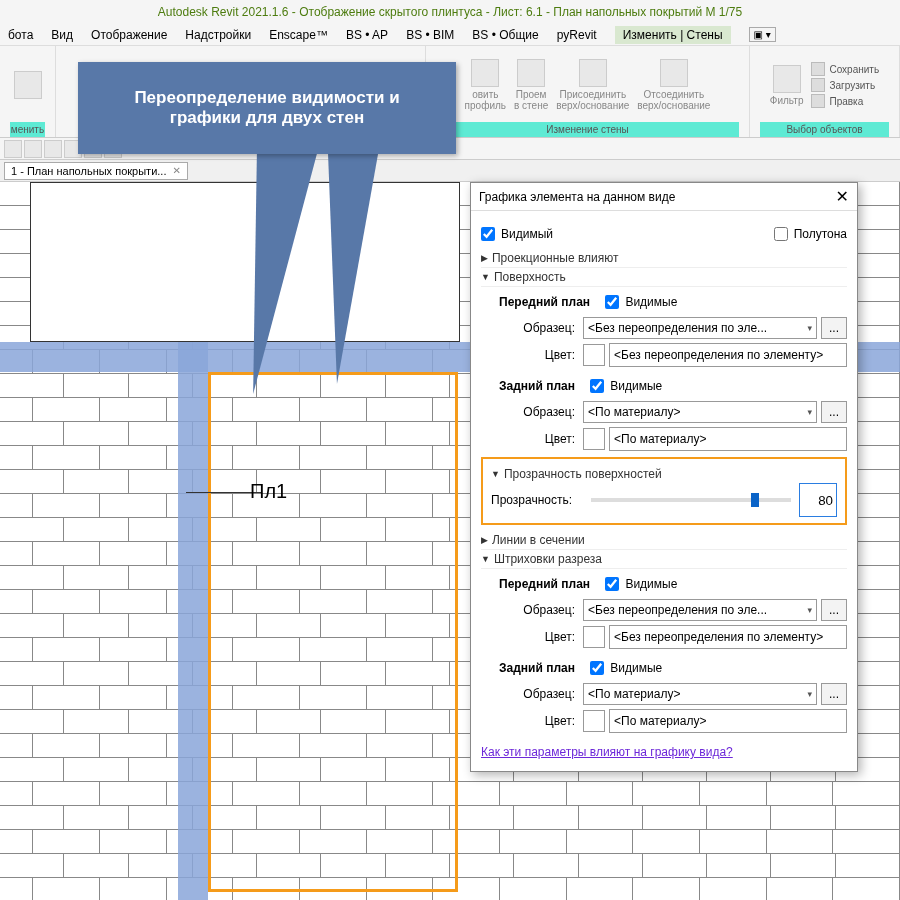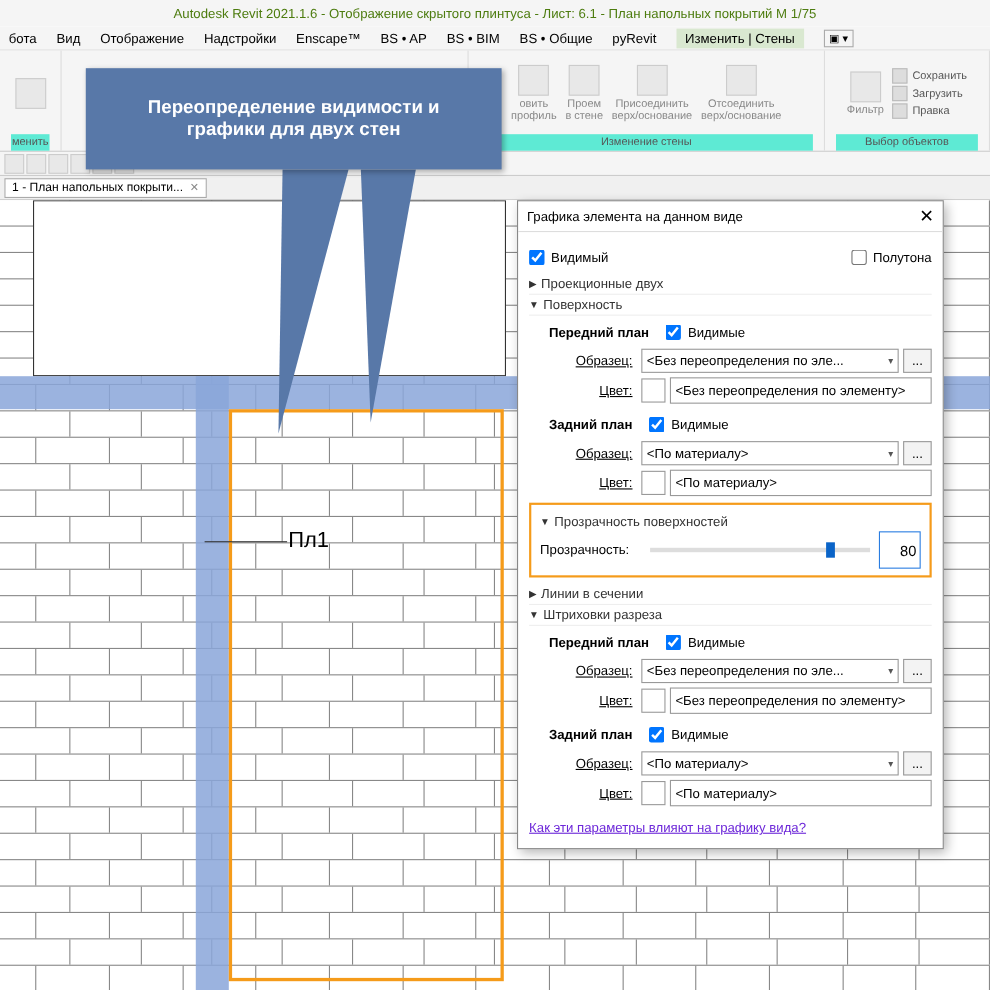--- a/index.html
+++ b/index.html
@@ -34,39 +34,39 @@
 .brick-row { height: 24px; border-bottom: 1px solid #888; display: flex; }
 .brick-row div { border-right: 1px solid #888; }
 .brick-row.offset div:first-child { width: 40px; }
 .brick-row div { width: 80px; }
 
 .wall-h { position: absolute; left: 0; top: 160px; width: 900px; height: 30px; background: #8aa6d9; opacity: 0.85; }
 .wall-v { position: absolute; left: 178px; top: 160px; width: 30px; height: 560px; background: #8aa6d9; opacity: 0.85; }
 .orange-box { position: absolute; left: 208px; top: 190px; width: 250px; height: 520px; border: 3px solid #f59b1a; }
 .top-white { position: absolute; left: 30px; top: 0; width: 430px; height: 160px; background: #fff; border: 1px solid #333; }
 
-.room-label { position: absolute; left: 262px; top: 298px; font-size: 20px; color: #000; }
+.room-label { position: absolute; left: 250px; top: 298px; font-size: 20px; color: #000; }
 .room-line { position: absolute; left: 186px; top: 310px; width: 75px; height: 1px; background: #333; }
 
 .callout { position: absolute; left: 78px; top: 62px; width: 378px; height: 92px; background: #5878a8; color: #fff; display: flex; align-items: center; justify-content: center; text-align: center; font-size: 17px; padding: 10px 20px; z-index: 5; box-shadow: 2px 2px 5px rgba(0,0,0,0.3); font-weight: bold; }
 .callout-arrow1 { position: absolute; left: 240px; top: 154px; width: 0; height: 0; border-left: 30px solid transparent; border-right: 30px solid transparent; border-top: 240px solid #5878a8; z-index: 4; transform: skewX(-8deg); }
 .callout-arrow2 { position: absolute; left: 320px; top: 154px; width: 0; height: 0; border-left: 25px solid transparent; border-right: 25px solid transparent; border-top: 230px solid #5878a8; z-index: 4; transform: skewX(-4deg); }
 
 .dialog { position: absolute; left: 470px; top: 182px; width: 388px; background: #fff; border: 1px solid #888; box-shadow: 3px 3px 10px rgba(0,0,0,0.3); z-index: 10; font-size: 12px; }
 .dlg-title { height: 28px; display: flex; align-items: center; justify-content: space-between; padding: 0 8px; border-bottom: 1px solid #ddd; }
 .dlg-title .x { font-size: 16px; cursor: default; }
 .dlg-body { padding: 8px 10px; }
 .dlg-row { display: flex; align-items: center; margin: 4px 0; gap: 6px; }
 .dlg-row input[type=checkbox] { width: 14px; height: 14px; }
 .dlg-row.spread { justify-content: space-between; }
 .dlg-section-head { display: flex; align-items: center; gap: 4px; color: #333; border-bottom: 1px solid #eee; padding: 2px 0; }
 .dlg-section-head .arrow { font-size: 9px; }
 .dlg-indent { margin-left: 18px; }
 .dlg-field { display: flex; align-items: center; margin: 4px 0; }
-.dlg-field .lbl { width: 84px; text-align: right; padding-right: 8px; text-decoration: underline; }
+.dlg-field .lbl { width: 84px; text-align: right; padding-right: 8px; }
 .dlg-field .combo { flex: 1; border: 1px solid #999; height: 22px; display: flex; align-items: center; padding: 0 4px; background: #fff; position: relative; }
 .dlg-field .combo .caret { position: absolute; right: 4px; font-size: 9px; color: #555; }
 .dlg-field .color-sw { width: 22px; height: 22px; border: 1px solid #999; background: #fff; margin-right: 4px; }
 .dlg-field .btn-dots { width: 26px; height: 22px; border: 1px solid #999; margin-left: 4px; display: flex; align-items: center; justify-content: center; background: #f3f3f3; }
 .dlg-field .color-text { border: 1px solid #999; height: 22px; flex: 1; display: flex; align-items: center; padding: 11px 4px; }
 .bold { font-weight: bold; }
 
 .transp-box { border: 2px solid #f59b1a; padding: 6px 8px; margin: 6px 0; }
 .slider-row { display: flex; align-items: center; gap: 8px; }
 .slider-row .lbl2 { width: 92px; }
@@ -700,21 +700,21 @@
           <input type="checkbox" checked="" style="">
           <span>Видимый</span>
         </label>
       <label class="dlg-row">
           <input type="checkbox" style="">
           <span>Полутона</span>
         </label>
     </div>
     <div class="dlg-section-head">
         <span class="arrow">▶</span>
-        <span>Проекционные двух</span>
+        <span>Проекционные влияют</span>
       </div>
 
     <div class="dlg-section-head">
         <span class="arrow">▼</span>
         <span>Поверхность</span>
       </div>
     <div class="dlg-indent">
       <div class="dlg-row"><span class="bold">Передний план</span>&nbsp;<label class="dlg-row">
             <input type="checkbox" checked="" style="">
             <span>Видимые</span>

